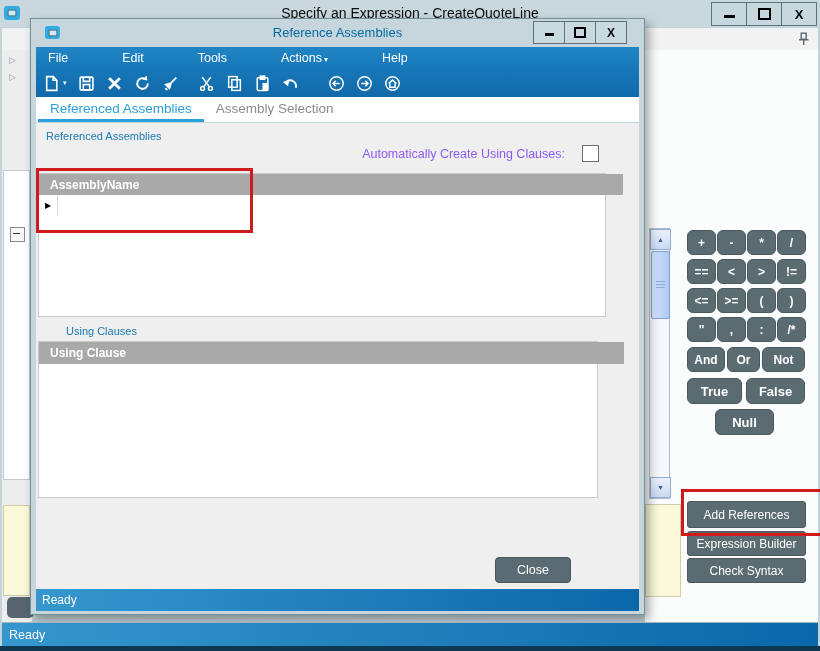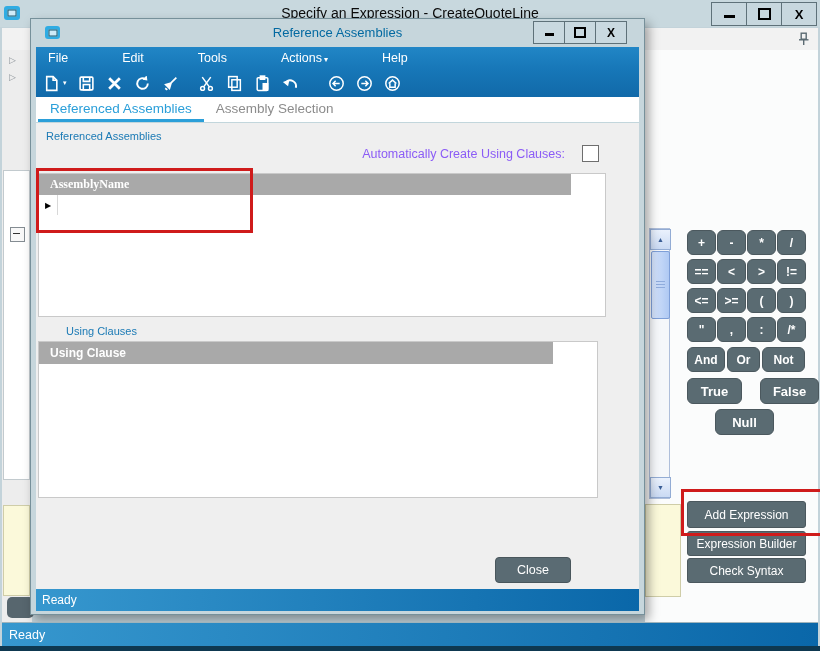--- a/index.html
+++ b/index.html
@@ -167,24 +167,24 @@
   <div class="opbtn" style="left:747px;top:288px;width:27px;height:23px;">(</div>
   <div class="opbtn" style="left:777px;top:288px;width:27px;height:23px;">)</div>
   <div class="opbtn" style="left:687px;top:317px;width:27px;height:23px;">"</div>
   <div class="opbtn" style="left:717px;top:317px;width:27px;height:23px;">,</div>
   <div class="opbtn" style="left:747px;top:317px;width:27px;height:23px;">:</div>
   <div class="opbtn" style="left:777px;top:317px;width:27px;height:23px;">/*</div>
   <div class="opbtn" style="left:687px;top:347px;width:36px;height:23px;">And</div>
   <div class="opbtn" style="left:727px;top:347px;width:31px;height:23px;">Or</div>
   <div class="opbtn" style="left:762px;top:347px;width:41px;height:23px;">Not</div>
   <div class="opbtn" style="left:687px;top:378px;width:53px;height:24px;font-size:13px;">True</div>
-  <div class="opbtn" style="left:746px;top:378px;width:57px;height:24px;font-size:13px;margin-left:14px;">False</div>
+  <div class="opbtn" style="left:746px;top:378px;width:57px;height:24px;font-size:13px;">False</div>
   <div class="opbtn" style="left:715px;top:409px;width:57px;height:24px;font-size:13px;text-align:right;">Null</div>
 
-  <div class="actbtn" style="left:687px;top:501px;width:117px;height:25px;">Add Expression</div>
+  <div class="actbtn" style="left:687px;top:501px;width:117px;height:25px;">Add References</div>
   <div class="actbtn" style="left:687px;top:558px;width:117px;height:23px;">Check Syntax</div>
   <div class="actbtn" style="left:687px;top:531px;width:117px;height:23px;">Expression Builder</div>
   <div class="red-box" style="left:681px;top:489px;width:136px;height:41px;"></div>
 
   <div class="dialog">
     <span class="appicon" style="left:14px;top:7px;width:15px;height:13px;">
         <span class="inner"></span>
       </span>
     <div class="dlg-title">Reference Assemblies</div>
     <div class="dlg-ctl-group">
@@ -293,30 +293,30 @@
     </div>
 
     <div class="dlg-content">
       <span class="section-label" style="left:10px;top:7px;">Referenced Assemblies</span>
       <div class="auto-row">
         <span class="auto-label">Automatically Create Using Clauses:</span>
         <span class="checkbox"></span>
       </div>
 
       <div class="grid" style="left:2px;top:50px;width:568px;height:144px;">
-        <div class="grid-header" style="width:532px;font-family:Liberation Serif, serif;">AssemblyName</div>
+        <div class="grid-header" style="width:584px;">AssemblyName</div>
         <div class="grid-row">
           <span class="row-sel">▶</span>
         </div>
       </div>
 
       <span class="section-label" style="left:10px;top:202px;padding-left:20px;">Using Clauses</span>
 
       <div class="grid" style="left:2px;top:218px;width:560px;height:157px;">
-        <div class="grid-header" style="width:514px;height:22px;">Using Clause</div>
+        <div class="grid-header" style="width:585px;height:22px;">Using Clause</div>
       </div>
 
       <div class="close-btn">Close</div>
     </div>
 
     <div class="red-box" style="left:5px;top:149px;width:211px;height:59px;"></div>
 
     <div class="dlg-status">Ready</div>
   </div>
 

